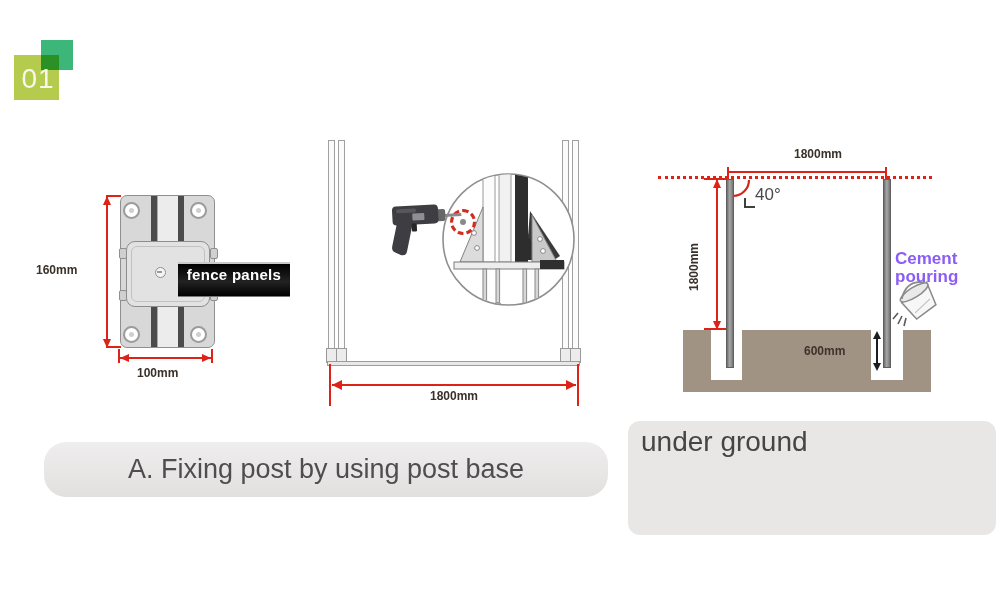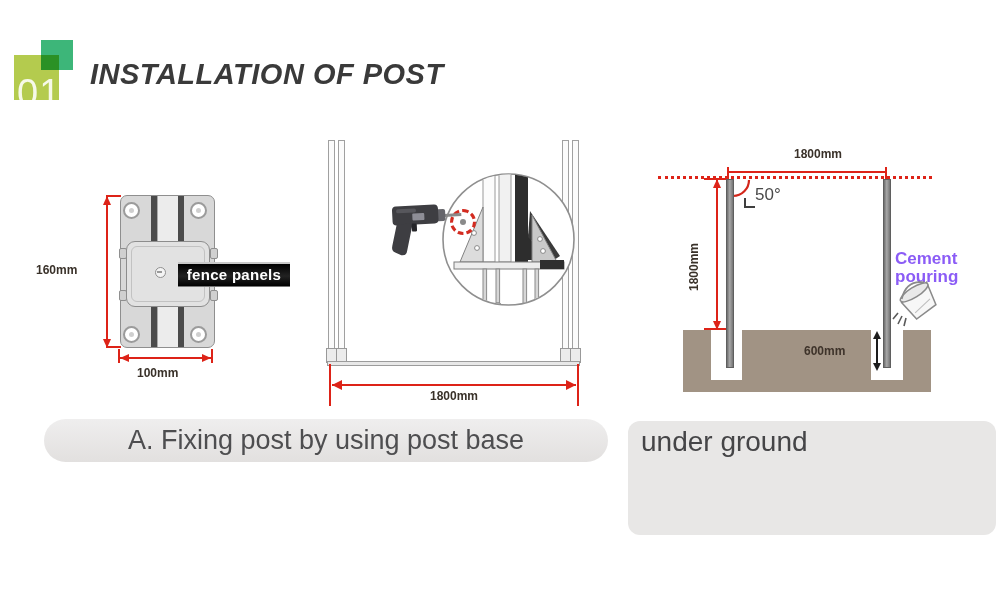--- a/index.html
+++ b/index.html
@@ -3,22 +3,22 @@
 <meta charset="utf-8">
 <style>
   html,body{margin:0;padding:0;background:#fff;}
   #canvas{position:relative;width:1000px;height:600px;background:#ffffff;overflow:hidden;
           font-family:"Liberation Sans",sans-serif;}
   .abs{position:absolute;}
 
   
   .badge-light{left:14px;top:55px;width:45px;height:45px;background:#b4cb4e;}
   .badge-dark{left:41px;top:40px;width:32px;height:30px;background:#2cb06e;opacity:.92;mix-blend-mode:multiply;}
-  .badge-num{left:17px;top:72px;width:42px;height:42px;color:rgba(255,255,255,.88);
-             font-size:38px;line-height:42px;text-align:center;letter-spacing:1px;}
+  .badge-num{left:17px;top:58px;width:42px;height:42px;color:rgba(255,255,255,.88);
+             font-size:28px;line-height:42px;text-align:center;letter-spacing:1px;}
   .page-title{left:90px;top:58px;font-size:29px;font-weight:bold;font-style:italic;
               color:#3a3a3a;letter-spacing:.5px;}
 
   
   .redline{background:#dd2318;}
   .dimtext{font-weight:bold;color:#393129;font-size:12px;white-space:nowrap;}
   .tri{width:0;height:0;}
 
   
   .plate{left:120px;top:195px;width:95px;height:153px;background:#d8d8d8;
@@ -26,56 +26,55 @@
   .hole{width:17px;height:17px;border-radius:50%;background:#fff;border:2px solid #9b9b9b;box-sizing:border-box;}
   .hole::after{content:"";position:absolute;left:4px;top:4px;width:5px;height:5px;border-radius:50%;background:#cfcfcf;}
   .colseg{background:#ececec;border-left:1px solid #aaa;border-right:1px solid #aaa;}
   .darkbar{background:#4b4b4b;}
   .bracket{left:126px;top:241px;width:84px;height:66px;background:#e2e2e2;border:1.5px solid #8d8d8d;
            border-radius:9px;box-sizing:border-box;}
   .bracket-inner{position:absolute;left:4px;top:4px;right:4px;bottom:4px;border:1px solid #c2c2c2;border-radius:6px;}
   .nub{width:6px;height:9px;background:#d0d0d0;border:1px solid #8f8f8f;border-radius:2px;}
   .screw{left:155px;top:267px;width:11px;height:11px;border-radius:50%;background:#f4f4f4;border:1.5px solid #8f8f8f;box-sizing:border-box;}
   .screw::after{content:"";position:absolute;left:1px;top:3px;width:5px;height:2px;background:#9a9a9a;}
-  .fence-bar{left:178px;top:262px;width:112px;height:25px;background:linear-gradient(180deg,#000 0%,#222 55%,#000 100%);
+  .fence-bar{left:178px;top:262px;width:112px;height:35px;background:linear-gradient(180deg,#000 0%,#222 55%,#000 100%);
              border-top:2px solid #c9c9c9;border-bottom:1px solid #777;box-sizing:border-box;
              color:#fff;font-size:15px;font-weight:bold;text-align:center;line-height:22px;letter-spacing:.3px;}
 
   
   .thinpost{width:7px;background:#fbfbfb;border:1px solid #a0a0a0;box-sizing:border-box;}
   .foot{width:11px;height:15px;background:#ececec;border:1px solid #999;box-sizing:border-box;}
   .baseline-bar{left:327px;top:361px;width:253px;height:5px;background:#e8e8e8;border:1px solid #9c9c9c;box-sizing:border-box;}
   .target{left:450px;top:209px;width:26px;height:26px;border:3px dashed #d32b20;border-radius:50%;box-sizing:border-box;}
   .target::after{content:"";position:absolute;left:7px;top:7px;width:6px;height:6px;background:#8a8a8a;border-radius:50%;}
 
   
   .dotline{left:658px;top:176px;width:274px;height:0;border-top:3px dotted #dd2318;}
   .gpost{width:8px;height:189px;background:linear-gradient(90deg,#6d6d6d,#a8a8a8 45%,#747474);border:1px solid #5f5f5f;box-sizing:border-box;}
   .ground{left:683px;top:330px;width:248px;height:62px;background:#a19384;}
   .trench{top:330px;height:50px;background:#ffffff;}
   .vlabel{writing-mode:vertical-rl;transform:rotate(180deg);}
   .cement-label{font-size:17px;font-weight:bold;color:#8b5cf6;line-height:18px;}
 
   
-  .cap-a{left:44px;top:419px;width:564px;height:43px;border-radius:22px;
+  .cap-a{left:44px;top:442px;width:564px;height:55px;border-radius:22px;
          background:linear-gradient(180deg,#efeeee,#e2e0df);
          display:flex;align-items:center;justify-content:center;
          font-size:27px;color:#4e4e50;}
   .cap-b{left:628px;top:421px;width:368px;height:114px;border-radius:12px;background:#e8e7e6;
          padding:3px 0 0 13px;box-sizing:border-box;font-size:28px;color:#454547;line-height:36px;}
 </style>
 </head>
 <body>
 
 <div id="canvas">
 
   <div class="abs badge-light"></div>
   <div class="abs badge-dark"></div>
   <div class="abs badge-num">01</div>
-  <div class="abs page-title">INSTALLATION OF POST</div>
 
   <div class="abs redline" style="left:106px;top:196px;width:2px;height:152px;"></div>
   <div class="abs redline" style="left:106px;top:195px;width:15px;height:2px;"></div>
   <div class="abs redline" style="left:106px;top:346px;width:15px;height:2px;"></div>
   <div class="abs tri" style="left:103px;top:196px;border-left:4px solid transparent;border-right:4px solid transparent;border-bottom:9px solid #dd2318;"></div>
   <div class="abs tri" style="left:103px;top:339px;border-left:4px solid transparent;border-right:4px solid transparent;border-top:9px solid #dd2318;"></div>
   <div class="abs dimtext" style="left:36px;top:263px;">160mm</div>
 
   <div class="abs plate"></div>
   <div class="abs colseg" style="left:157px;top:196px;width:21px;height:48px;"></div>
@@ -171,21 +170,21 @@
 
   <div class="abs redline" style="left:727px;top:171px;width:160px;height:2px;"></div>
   <div class="abs redline" style="left:727px;top:167px;width:2px;height:14px;"></div>
   <div class="abs redline" style="left:885px;top:167px;width:2px;height:14px;"></div>
   <div class="abs dimtext" style="left:763px;top:147px;width:110px;text-align:center;">1800mm</div>
 
   <svg class="abs" style="left:727px;top:176px;" width="28" height="28" viewBox="0 0 28 28">
     <path d="M 22 4 A 16 16 0 0 1 6 20" fill="none" stroke="#d3261a" stroke-width="2.2"></path>
   </svg>
   <div class="abs" style="left:744px;top:198px;width:9px;height:8px;border-left:2px solid #3f3f3f;border-bottom:2px solid #3f3f3f;"></div>
-  <div class="abs" style="left:755px;top:185px;font-size:17px;color:#4a4a4a;">50°</div>
+  <div class="abs" style="left:755px;top:185px;font-size:17px;color:#4a4a4a;">40°</div>
 
   <div class="abs redline" style="left:716px;top:180px;width:2px;height:150px;"></div>
   <div class="abs redline" style="left:704px;top:178px;width:24px;height:2px;"></div>
   <div class="abs redline" style="left:704px;top:328px;width:24px;height:2px;"></div>
   <div class="abs tri" style="left:713px;top:179px;border-left:4px solid transparent;border-right:4px solid transparent;border-bottom:9px solid #dd2318;"></div>
   <div class="abs tri" style="left:713px;top:321px;border-left:4px solid transparent;border-right:4px solid transparent;border-top:9px solid #dd2318;"></div>
   <div class="abs dimtext vlabel" style="left:687px;top:213px;height:78px;">1800mm</div>
 
   <div class="abs ground"></div>
   <div class="abs trench" style="left:711px;width:31px;"></div>

